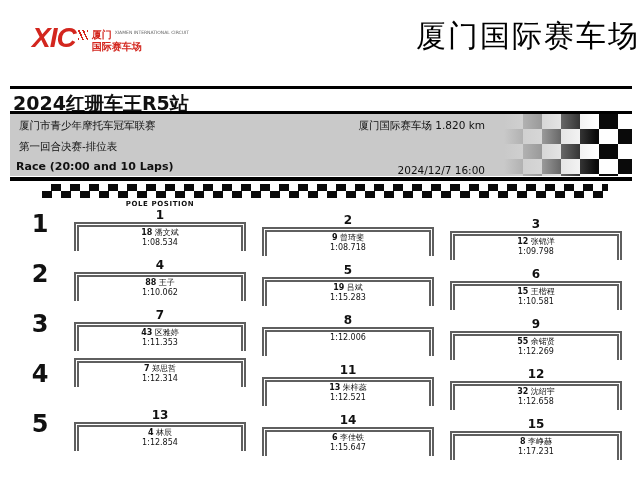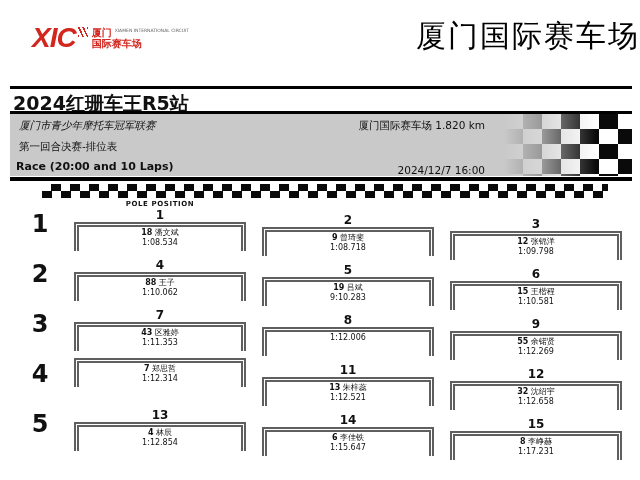--- a/index.html
+++ b/index.html
@@ -3,21 +3,21 @@
 <meta charset="utf-8">
 <style>
   * { margin:0; padding:0; box-sizing:border-box; }
   html,body { background:#888; }
   .page {
     position:relative; width:640px; height:480px; background:#ffffff;
     font-family:"DejaVu Sans","Liberation Sans",sans-serif; color:#111;
     overflow:hidden; margin:0 auto;
   }
   
-  .logo { position:absolute; left:32px; top:24px; display:flex; align-items:center; }
+  .logo { position:absolute; left:32px; top:24px; display:flex; align-items:flex-end; }
   .logo-xic {
     font-family:"Liberation Sans",sans-serif; font-weight:bold; font-style:italic;
     font-size:28px; color:#d3261e; letter-spacing:-1px; line-height:1;
   }
   .logo-speedlines {
     width:10px; height:10px; margin:0 4px 12px 2px;
     background:repeating-linear-gradient(65deg,#d3261e 0 1.5px,transparent 1.5px 4px);
   }
   .logo-text { display:flex; flex-direction:column; line-height:1.15; }
   .logo-cn-row { display:flex; align-items:flex-start; }
@@ -31,21 +31,21 @@
   .hline { position:absolute; left:10px; width:622px; background:#000; }
   .hline-1 { top:86px; height:3px; }
   .hline-2 { top:111px; height:3px; }
   .hline-3 { top:177px; height:4px; }
   
   .event-name { position:absolute; left:13px; top:91px; font-size:19px; font-weight:bold; }
   .info-panel {
     position:absolute; left:10px; top:114px; width:622px; height:62px;
     background:#c9c9c9;
   }
-  .info-series  { position:absolute; left:9px; top:5px;  font-size:10.5px;font-style:italic; }
+  .info-series  { position:absolute; left:9px; top:5px;  font-size:10.5px; }
   .info-session { position:absolute; left:9px; top:26px; font-size:10.5px; }
   .info-race    { position:absolute; left:6px; top:46px; font-size:11px; font-weight:600; }
   .info-circuit { position:absolute; right:147px; top:5px;  font-size:10.5px; }
   .info-date    { position:absolute; right:147px; top:26px; font-size:10.5px;margin-top:24px; }
   .info-flag {
     position:absolute; right:0; top:0; width:128px; height:62px;
     background:
       linear-gradient(to right, #c9c9c9 0%, rgba(201,201,201,0.75) 30%, rgba(201,201,201,0) 72%),
       repeating-conic-gradient(#0a0a0a 0% 25%, #ffffff 0% 50%);
     background-size:100% 100%, 38px 30px;
@@ -146,21 +146,21 @@
         <div class="slot-pos">4</div>
         <div class="slot-box">
           <div><span class="car-num">88</span> <span>王子</span></div>
           <div>1:10.062</div>
         </div>
       </div>
       <div class="slot col2">
         <div class="slot-pos">5</div>
         <div class="slot-box">
           <div><span class="car-num">19</span> <span>吕斌</span></div>
-          <div>9:10.283</div>
+          <div>1:15.283</div>
         </div>
       </div>
       <div class="slot col3">
         <div class="slot-pos">6</div>
         <div class="slot-box">
           <div><span class="car-num">15</span> <span>王楷程</span></div>
           <div>1:10.581</div>
         </div>
       </div>
     </div>

